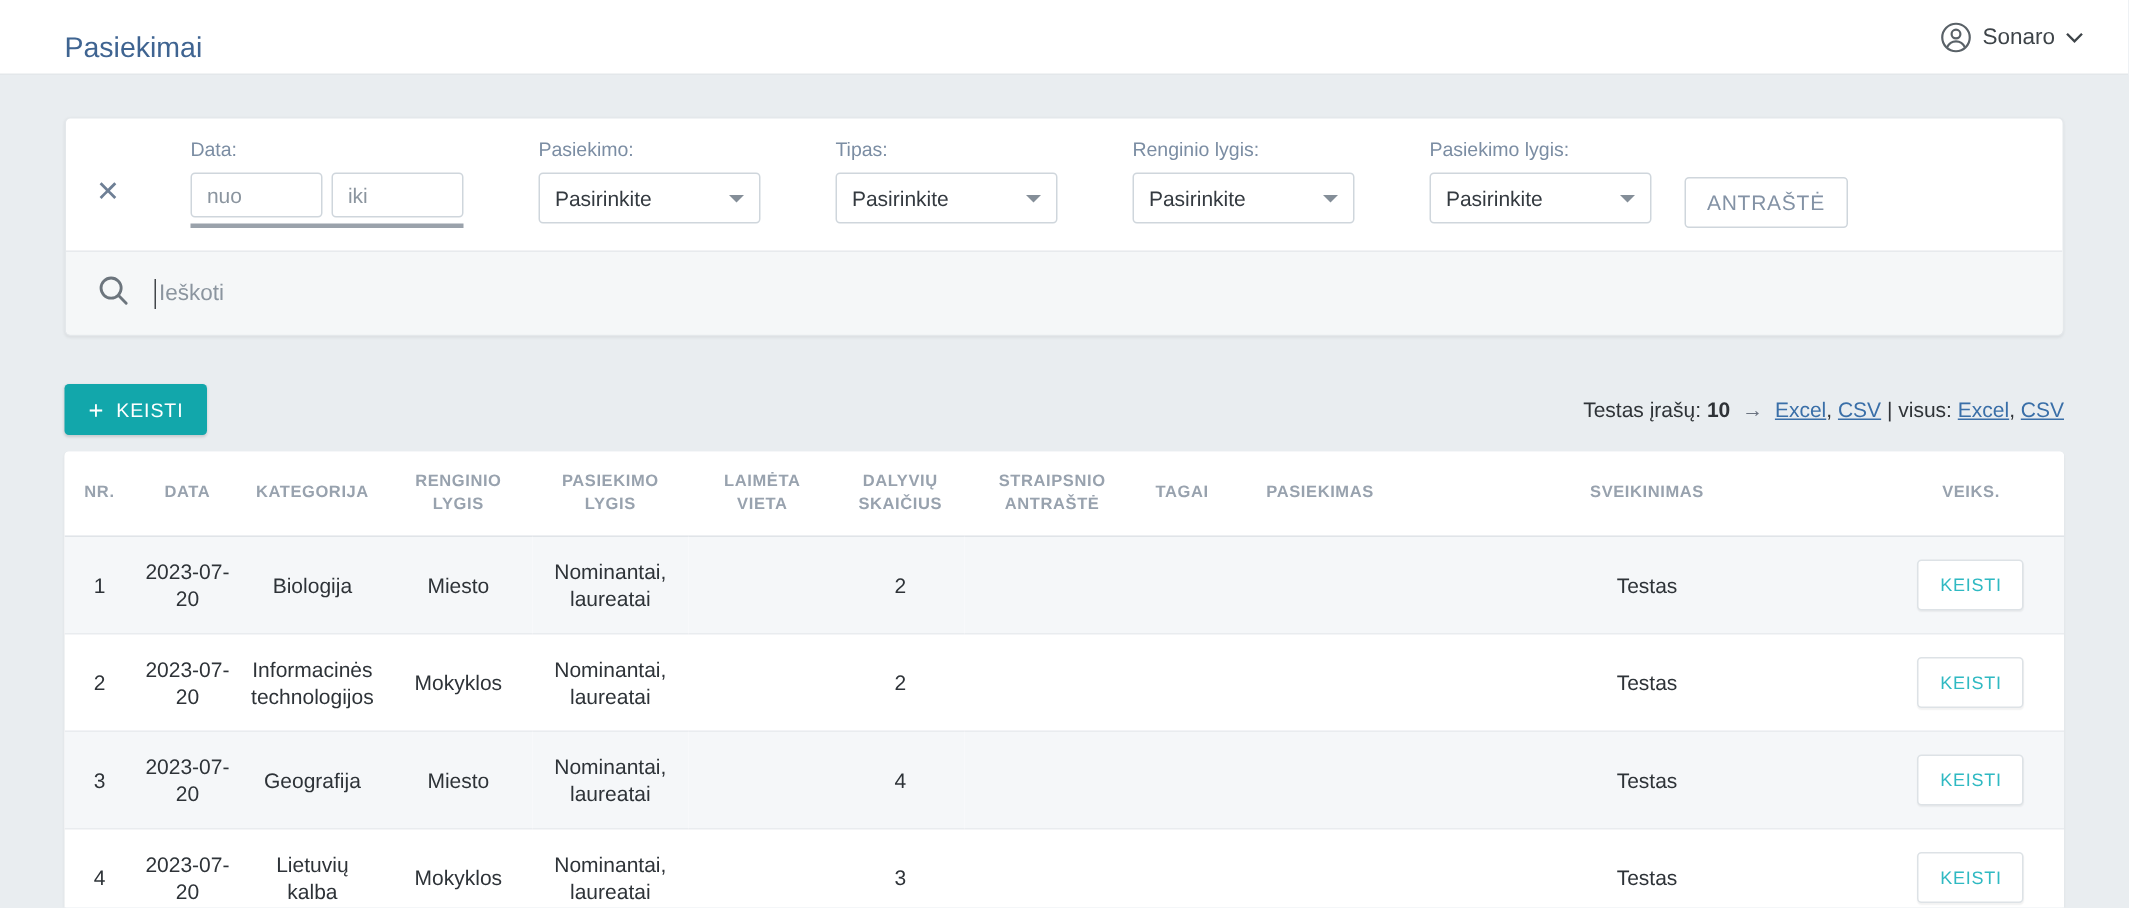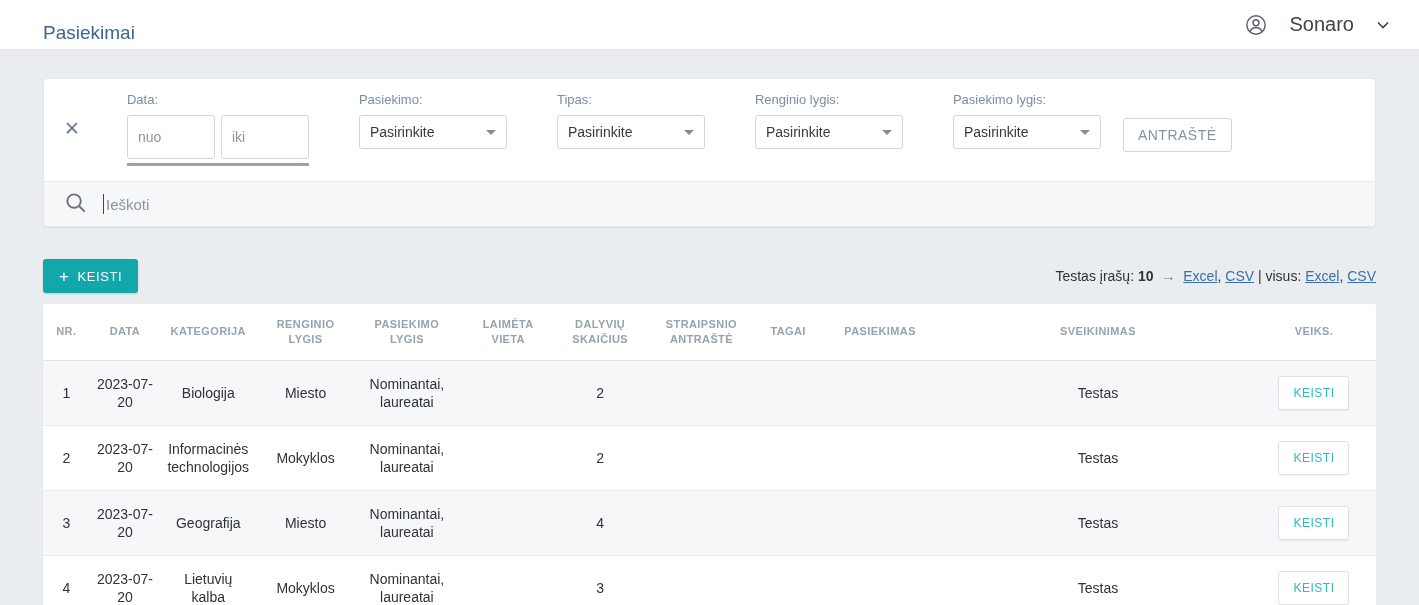--- a/index.html
+++ b/index.html
@@ -8,38 +8,38 @@
     font-family: "Liberation Sans", sans-serif;
     background: #e9edf0;
   }
   
   .topbar {
     height: 50px; background: #ffffff; border-bottom: 1px solid #e3e7ea;
     display: flex; align-items: center; justify-content: space-between;
     padding: 0 30px 0 43px;
   }
   .page-title { color: #3f6491; font-size: 19px; font-weight: 400; margin-top: 16px; }
-  .user-menu { display: flex; align-items: center; gap: 23px; cursor: pointer; color: #3e4449; font-size: 20px; }
+  .user-menu { display: flex; align-items: center; gap: 7px; cursor: pointer; color: #3e4449; font-size: 15px; }
   .user-menu svg { display: block; }
   
   .content { padding: 0 43px; }
   .card {
     background: #fff; border: 1px solid #e4e8eb; border-radius: 4px;
     box-shadow: 0 1px 2px rgba(0,0,0,0.06); margin-top: 28px; overflow: hidden;
   }
   .filter-row { display: flex; align-items: flex-start; padding: 13px 20px 15px 20px; }
   .clear-btn {
     background: none; border: none; color: #6e7f95; font-size: 19px; line-height: 1;
     margin: 27px 19px 0 0; cursor: pointer; padding: 0;
   }
   .fgroup { margin-right: 22px; margin-left: 28px; }
   .fgroup label { display: block; font-size: 13px; color: #7b8da3; margin-bottom: 8px; }
   .date-inputs { display: flex; gap: 6px; }
   .date-inputs input {
-    width: 88px; height: 44px; border: 1px solid #cfd6dc; border-radius: 3px;
+    width: 88px; height: 30px; border: 1px solid #cfd6dc; border-radius: 3px;
     padding: 0 10px; font-size: 14px; color: #343a40; outline: none;
     font-family: "Liberation Sans", sans-serif;
   }
   .date-inputs input::placeholder { color: #8b959f; }
   .date-underline { height: 3px; background: #9aa2ab; margin-top: 4px; }
   .select {
     width: 148px; height: 34px; border: 1px solid #cfd6dc; border-radius: 3px;
     background: #fff; display: flex; align-items: center; justify-content: space-between;
     padding: 0 10px; font-size: 14px; color: #343a40; cursor: pointer;
   }
@@ -47,21 +47,21 @@
     width: 0; height: 0; border-left: 5px solid transparent; border-right: 5px solid transparent;
     border-top: 5px solid #848e98;
   }
   .inactive-btn {
     margin-top: 26px; height: 34px; padding: 0 14px; background: #fff;
     border: 1px solid #cfd6dc; border-radius: 3px; color: #8392a5;
     font-size: 14px; letter-spacing: 0.5px; cursor: pointer;
     font-family: "Liberation Sans", sans-serif;
   }
   .search-row {
-    background: #f5f7f8; border-top: 1px solid #e7eaed; height: 45px;
+    background: #f5f7f8; border-top: 1px solid #e7eaed; height: 56px;
     display: flex; align-items: center; padding: 0 20px;
   }
   .search-row svg { flex: 0 0 auto; margin-right: 16px; }
   .search-caret { width: 1px; height: 20px; background: #42464a; margin-right: 2px; }
   .search-row input {
     flex: 1; border: none; background: transparent; outline: none;
     font-size: 15px; color: #343a40; font-family: "Liberation Sans", sans-serif;
   }
   .search-row input::placeholder { color: #8b959f; }
   

